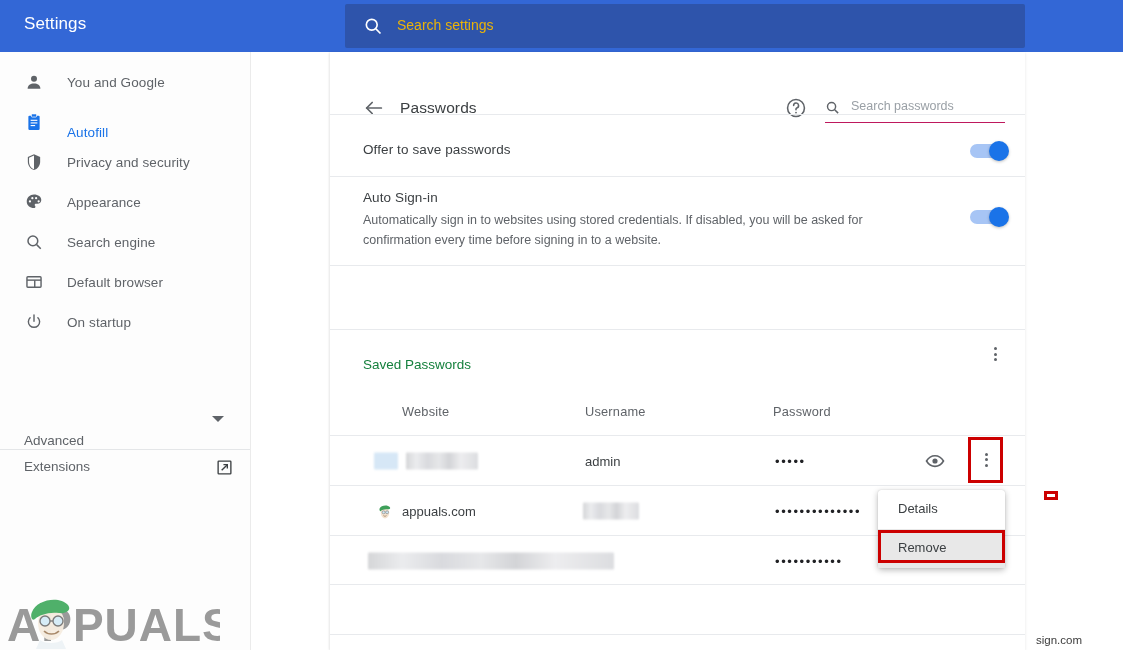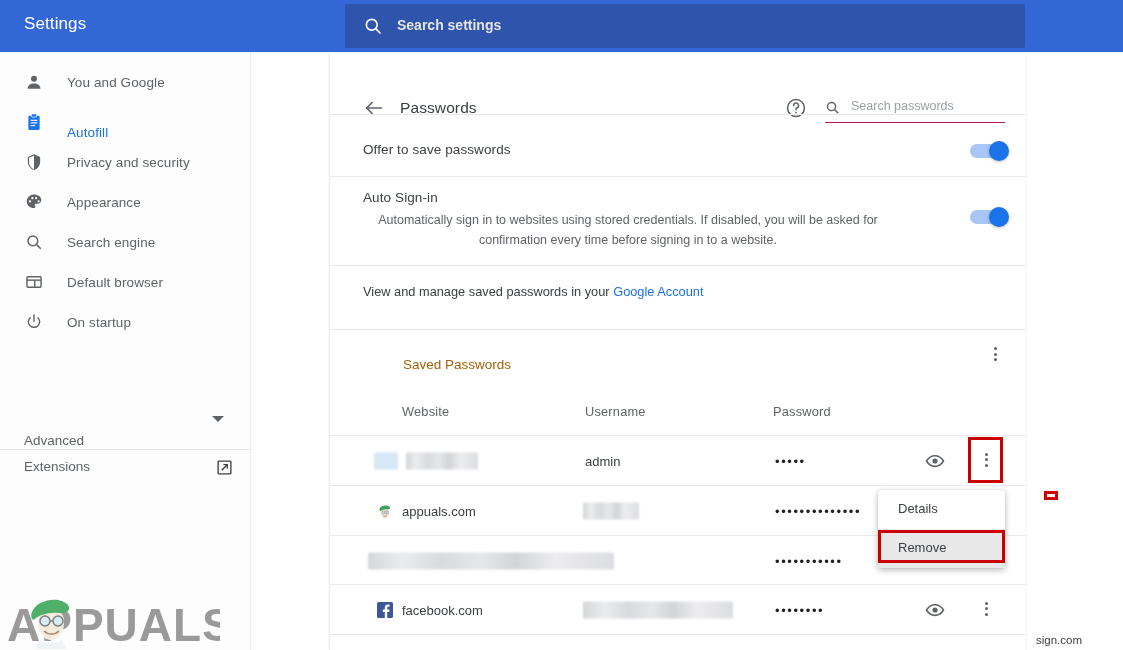--- a/index.html
+++ b/index.html
@@ -2,41 +2,41 @@
 <html><head>
 <meta charset="utf-8">
 <style>
   * { box-sizing: border-box; margin: 0; padding: 0; }
   html, body {
     width: 1123px; height: 650px;
     background: #ffffff;
     font-family: "Liberation Sans", "DejaVu Sans", sans-serif;
     overflow: hidden;
   }
-  #root { position: relative; width: 1123px; height: 488px; background: #fff; text-align: center; }
+  #root { position: relative; width: 1123px; height: 488px; background: #fff; }
 
   
   .topbar {
     position: absolute; left: 0; top: 0; width: 1123px; height: 52px;
     background: #3367d6;
   }
   .topbar-title {
     position: absolute; left: 24px; top: 14px;
     font-size: 17px; color: #ffffff; font-weight: 500; letter-spacing: .1px;
   }
   .search-settings {
     position: absolute; left: 345px; top: 4px; width: 680px; height: 44px;
     background: #2e54ab; border-radius: 2px;
   }
   .search-settings .mag {
     position: absolute; left: 18px; top: 12px; width: 20px; height: 20px;
   }
   .search-settings .ss-placeholder {
     position: absolute; left: 52px; top: 13px;
-    font-size: 14px; color: #e5e5e5; font-weight: bold;
+    font-size: 14px; color: #eab308;
   }
 
   
   .sidebar {
     position: absolute; left: 0; top: 52px; width: 250px; height: 598px;
     background: #fdfdfd;
   }
   .nav-item {
     position: absolute; left: 0; width: 250px; height: 40px;
     display: flex; align-items: center; cursor: pointer;
@@ -124,21 +124,21 @@
   }
   .toggle .knob {
     position: absolute; right: -3px; top: -3px; width: 20px; height: 20px;
     border-radius: 50%; background: #1a73e8;
     box-shadow: 0 1px 3px rgba(0,0,0,.25);
   }
 
   .manage-text { position: absolute; font-size: 12.8px; color: #3c4043; }
   .manage-link { color: #1a73e8; cursor: pointer; }
 
-  .saved-title { position: absolute; font-size: 13.5px; color: #a16207; margin-left: 40px; }
+  .saved-title { position: absolute; font-size: 13.5px; color: #15803d; }
 
   
   .kebab { width: 16px; height: 16px; position: absolute; cursor: pointer; }
   .kebab i {
     display: block; width: 3px; height: 3px; border-radius: 50%;
     background: #5f6368; margin: 0 auto 2.5px auto;
   }
 
   
   .th {
@@ -357,23 +357,20 @@
     <div>
       <span class="setting-label" style="left:33px; top:138px">Auto Sign-in</span>
       <span class="setting-sub" style="left:33px; top:158px">Automatically sign in to websites using stored credentials. If disabled, you will be asked for confirmation every time before signing in to a website.</span>
       <span class="toggle" style="left:640px; top:158px">
         <i class="knob"></i>
       </span>
     </div>
 
     <div class="row-divider" style="top:213px"></div>
 
-    <div class="manage-text" style="left:33px; top:232px">
-      <span>View and manage saved passwords in your </span><span class="manage-link">Google Account</span>
-    </div>
 
     <div class="row-divider" style="top:277px"></div>
 
     <span class="saved-title" style="left:33px; top:305px">Saved Passwords</span>
     <span class="kebab" style="left:657px; top:295px">
       <i></i>
         <i></i>
         <i></i>
     </span>
 
@@ -431,42 +428,20 @@
 
     <div class="row-divider" style="top:483px"></div>
 
     <div class="tr" style="top:484px">
       <span class="blur" style="left:38px; width:246px"></span>
       <span class="dots">•••••••••••</span>
     </div>
 
     <div class="row-divider" style="top:532px"></div>
 
-    <div class="tr" style="top:533px">
-      <span class="favicon">
-        <svg width="16" height="16" viewBox="0 0 16 16">
-          <rect width="16" height="16" rx="1.6" fill="#3b5998"></rect>
-          <path d="M10.2 16V9.9h2l.3-2.4h-2.3V6c0-.7.2-1.2 1.2-1.2h1.2V2.7c-.2 0-.9-.1-1.8-.1-1.8 0-3 1.1-3 3.1v1.8H5.8v2.4h2V16z" fill="#fff"></path>
-        </svg>
-      </span>
-      <span class="cell-site">facebook.com</span>
-      <span class="blur" style="left:253px; width:150px"></span>
-      <span class="dots">••••••••</span>
-      <span class="eye">
-        <svg width="20" height="20" viewBox="0 0 24 24" fill="none" stroke="#5f6368" stroke-width="1.9">
-          <path d="M1.8 12S5.6 5.6 12 5.6 22.2 12 22.2 12 18.4 18.4 12 18.4 1.8 12 1.8 12z"></path>
-          <circle cx="12" cy="12" r="3.1" fill="#5f6368" stroke="none"></circle>
-        </svg>
-      </span>
-      <span class="kebab row-kebab">
-        <i></i>
-          <i></i>
-          <i></i>
-      </span>
-    </div>
 
     <div class="row-divider" style="top:582px"></div>
 
     <div class="tr" style="top:583px">
       
       
       
     </div>
   </div>
 

